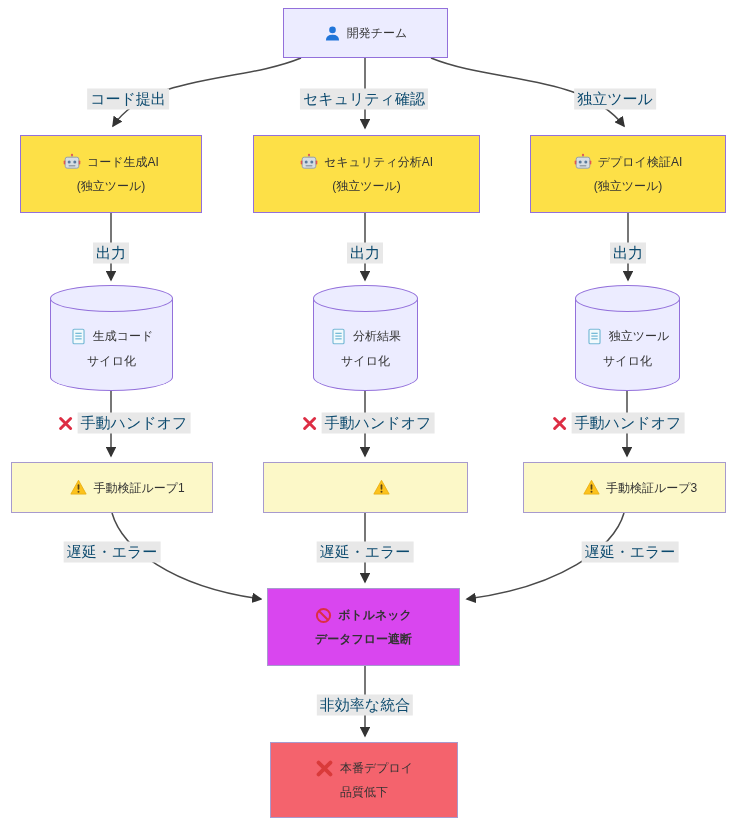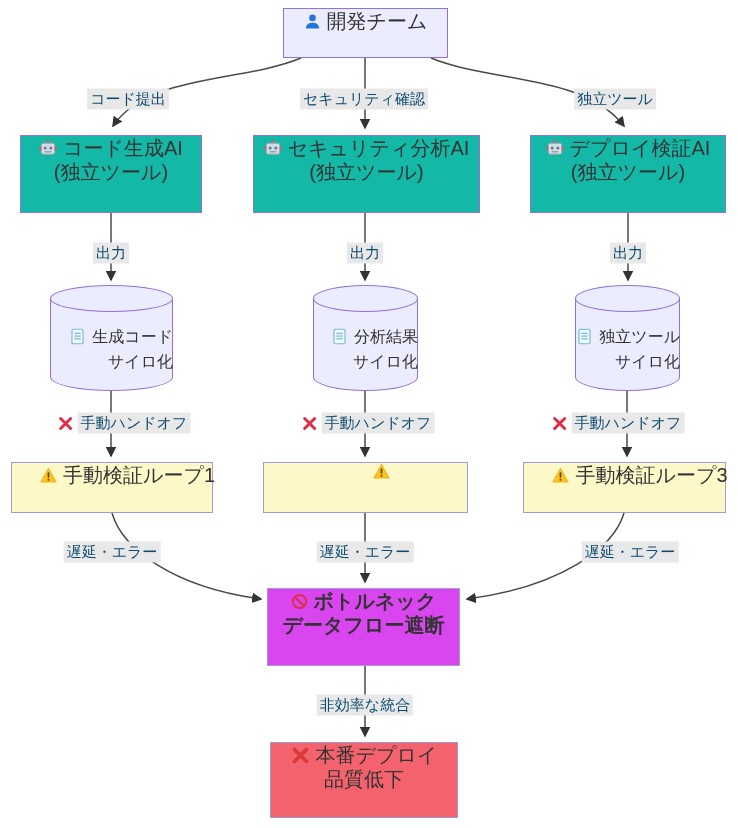--- a/index.html
+++ b/index.html
@@ -1,38 +1,38 @@
 <!DOCTYPE html>
 <html><head>
 <meta charset="utf-8">
 <style>
   html,body{margin:0;padding:0;background:#ffffff;}
   .canvas{position:relative;width:738px;height:828px;background:#ffffff;overflow:hidden;
           font-family:"Liberation Sans","DejaVu Sans",sans-serif;color:#333;}
   .edges{position:absolute;left:0;top:0;}
   .node{position:absolute;box-sizing:border-box;display:flex;flex-direction:column;
-        align-items:center;text-align:center;
-        font-size:20px;line-height:24px;color:#333;}
+        align-items:center;justify-content:center;text-align:center;
+        font-size:12px;line-height:24px;color:#333;}
   .rect{border:1.5px solid;}
   .nline{display:flex;align-items:center;justify-content:center;gap:6px;white-space:nowrap;}
   .lav{background:#ECECFF;border-color:#9370DB;}
-  .pink{background:#14b8a6;border-color:#9370DB;}
+  .pink{background:#fde047;border-color:#9370DB;}
   .yellow{background:#FCF8C8;border-color:#A79ACE;padding-left:31px;}
   .salmon{background:#d946ef;border-color:#A79ACE;font-weight:bold;}
   .redbox{background:#F4636D;border-color:#A79ACE;}
   
   .cylinder{position:absolute;}
   .cyl-body{position:absolute;left:0;right:0;top:13px;bottom:0;background:#ECECFF;
             border:1.5px solid #9370DB;border-top:none;box-sizing:border-box;
             border-radius:0 0 50% 50% / 0 0 14px 14px;}
   .cyl-top{position:absolute;left:0;right:0;top:0;height:27px;background:#ECECFF;
            border:1.5px solid #9370DB;border-radius:50%;box-sizing:border-box;}
   .cyl-content{position:absolute;left:0;right:0;top:26px;bottom:4px;display:flex;
-               flex-direction:column;align-items:flex-end;justify-content:center;
-               font-size:16px;line-height:25px;}
+               flex-direction:column;align-items:center;justify-content:center;
+               font-size:12px;line-height:25px;}
   
   .elabel{position:absolute;transform:translate(-50%,-50%);display:flex;align-items:center;
           gap:4px;font-size:15px;white-space:nowrap;color:#0c4a6e;}
   .elabel .txt{background:#E8E8E8;padding:1px 3px;}
   .icon{display:inline-flex;align-items:center;justify-content:center;line-height:0;}
 </style>
 </head>
 <body>
 
 <div class="canvas">

